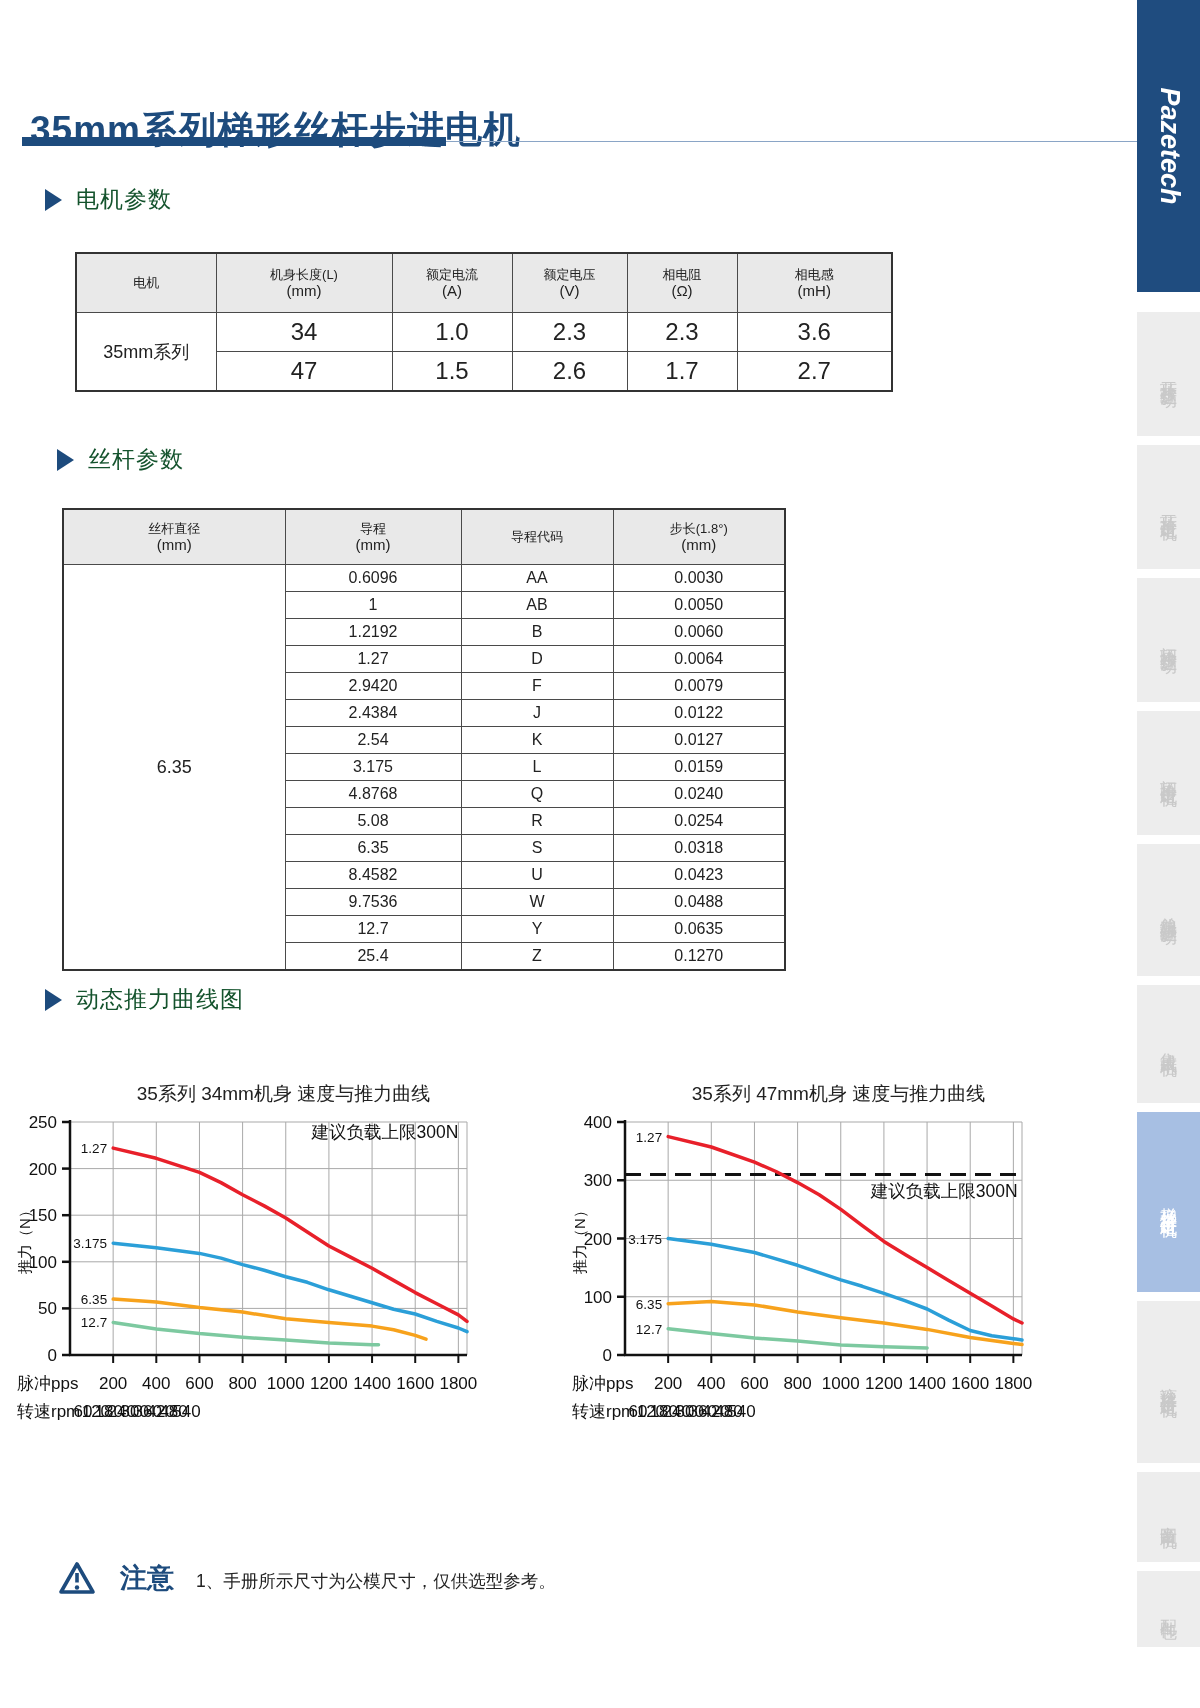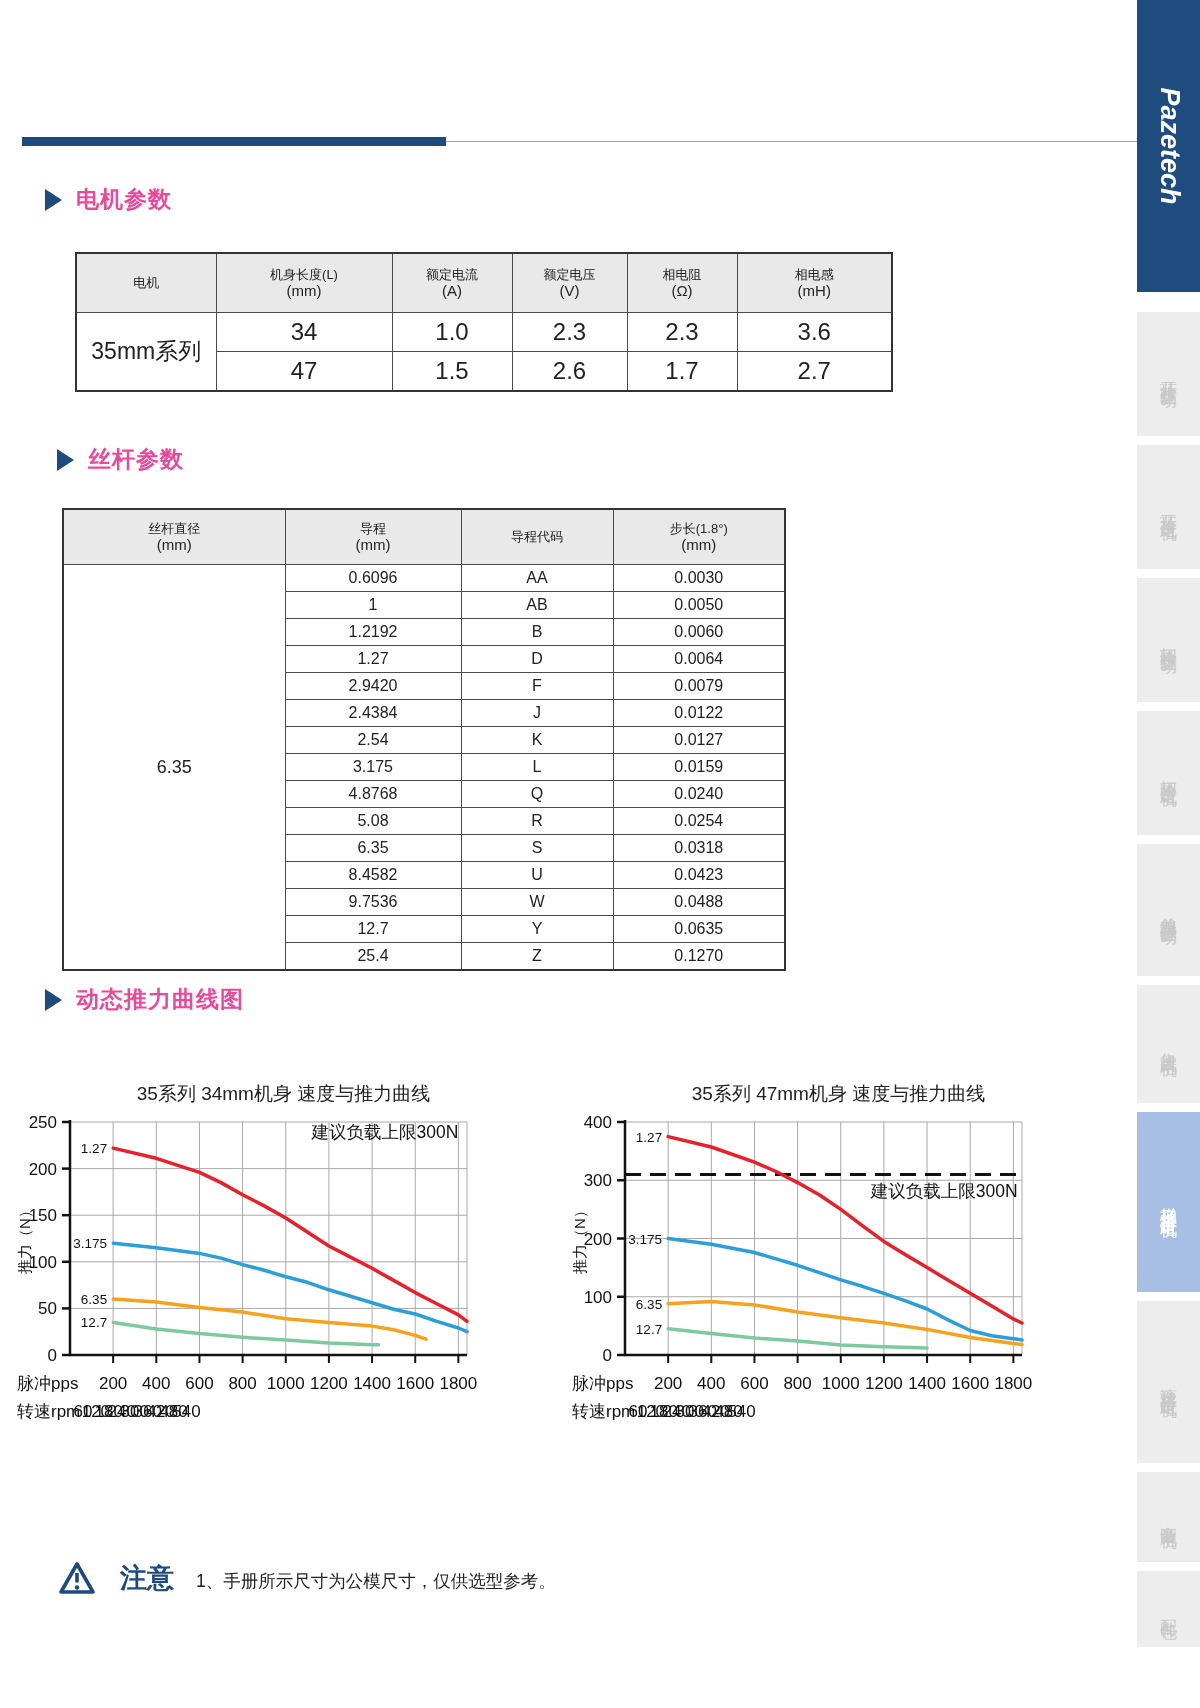--- a/index.html
+++ b/index.html
@@ -10,36 +10,36 @@
   .page-title{position:absolute;left:30px;top:80px;font-size:37px;font-weight:800;
               color:#1d4b7d;letter-spacing:1px;}
   .title-rule{position:absolute;left:22px;top:137px;width:1128px;height:9px;}
   .title-rule .bar{position:absolute;left:0;top:0;width:424px;height:9px;background:#1d4b7d;}
   .title-rule .line{position:absolute;left:424px;right:0;top:4px;height:1px;background:#8aa5c6;}
 
   
   .section{position:absolute;display:flex;align-items:center;gap:14px;}
   .tri{width:0;height:0;border-left:17px solid #1d4b7d;border-top:11px solid transparent;
        border-bottom:11px solid transparent;}
-  .section .label{font-size:23px;font-weight:700;color:#ec4899;letter-spacing:1px;}
+  .section .label{font-size:23px;font-weight:400;color:#14532d;letter-spacing:1px;}
   #sec-motor{left:45px;top:184px;}
   #sec-screw{left:45px;top:444px;padding-left:12px;}
   #sec-curves{left:45px;top:984px;}
 
   
   .datatable{border-collapse:collapse;table-layout:fixed;border:2px solid #333;background:#fff;}
   .datatable th,.datatable td{border:1px solid #4a4a4a;text-align:center;vertical-align:middle;
       color:#222;padding:0;overflow:hidden;}
   .datatable th{background:#e9e9e9;font-weight:500;}
   .h1l{font-size:13px;line-height:1.25;}
   .h2l{font-size:15px;line-height:1.1;}
   #motor-table{position:absolute;left:75px;top:252px;width:816px;}
   #motor-table th{height:58px;}
   #motor-table td{height:38px;font-size:24px;}
-  #motor-table td.rowlabel{font-size:23px;}
+  #motor-table td.rowlabel{font-size:18px;}
   #screw-table{position:absolute;left:62px;top:508px;width:722px;}
   #screw-table th{height:54px;}
   #screw-table td{height:26px;font-size:16px;}
   #screw-table td.rowlabel{font-size:18px;}
 
   
   .chartsvg{position:absolute;top:1070px;}
   #chart-left{left:15px;}
   #chart-right{left:570px;}
   .chartsvg text{font-family:"Liberation Sans","DejaVu Sans",sans-serif;}
@@ -61,20 +61,21 @@
   #note{position:absolute;left:58px;top:1560px;display:flex;gap:22px;align-items:flex-start;}
   .note-head{display:flex;gap:24px;align-items:center;}
   .note-title{font-size:27px;font-weight:800;color:#1d4b7d;}
   .note-lines{font-size:17.5px;color:#222;line-height:1.85;padding-top:5px;}
 </style>
 </head>
 <body>
 
 <div class="page">
 
+  <h1 class="page-title">35mm系列梯形丝杆步进电机</h1>
   <div class="title-rule">
     <div class="bar"></div>
     <div class="line"></div>
   </div>
 
   <div class="section" id="sec-motor">
     <span class="tri"></span>
     <span class="label">电机参数</span>
   </div>
 

